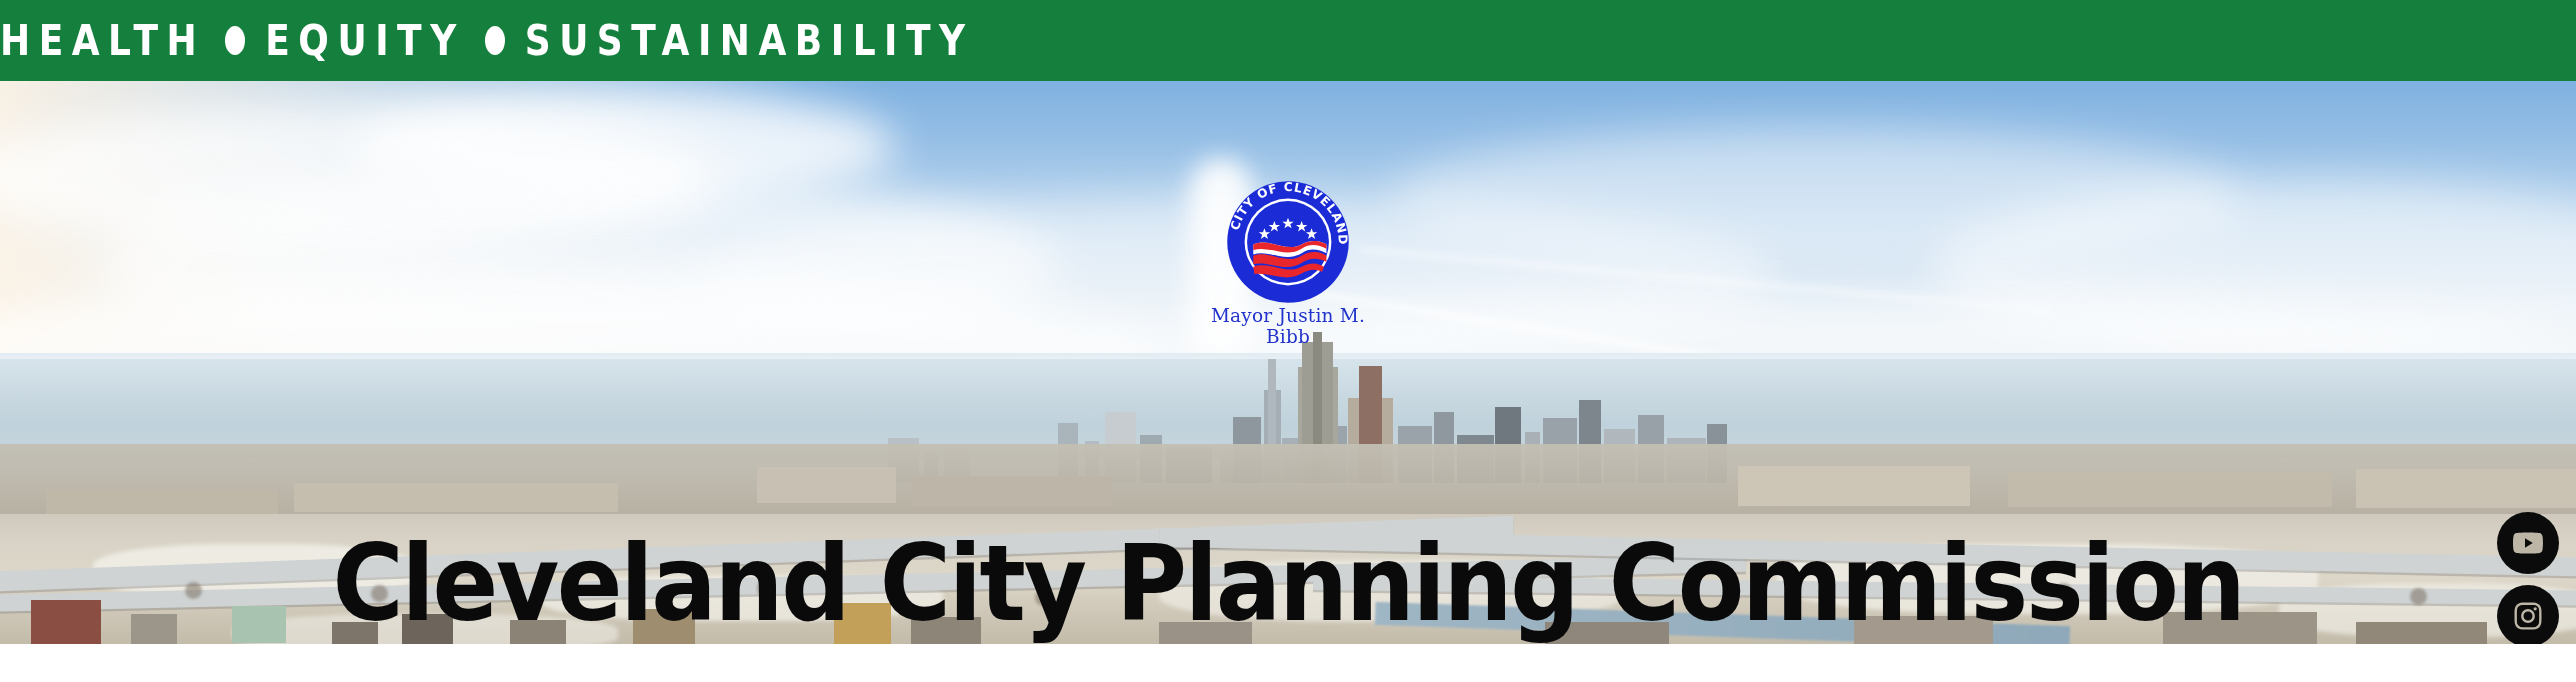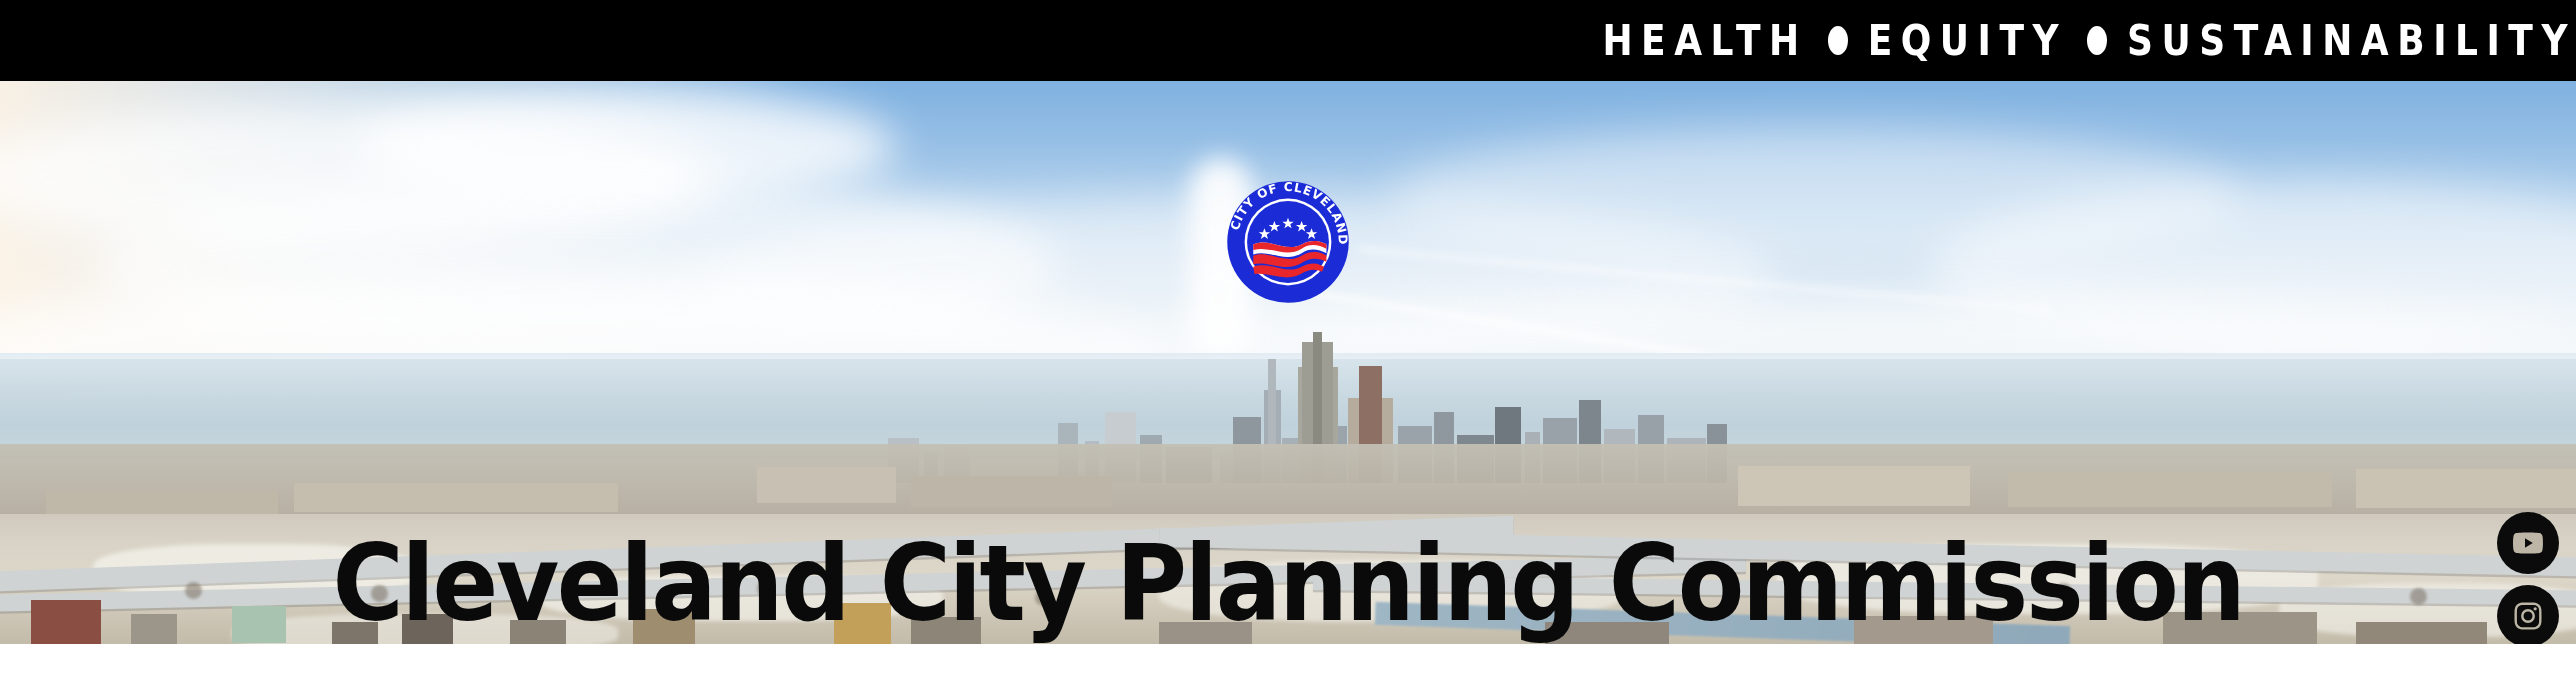--- a/index.html
+++ b/index.html
@@ -7,22 +7,22 @@
   body {
     width:2576px; height:682px;
     font-family:"Liberation Sans", sans-serif;
     overflow:hidden;
     position:relative;
   }
 
   
   .topbar{
     position:absolute; left:0; top:0; width:2576px; height:81px;
-    background:#000000;
-    display:flex; align-items:center; justify-content:flex-end;
+    background:#15803d;
+    display:flex; align-items:center; justify-content:flex-start;
   }
   .topbar-text{
     color:#ffffff;
     font-family:"DejaVu Sans", sans-serif;
     font-weight:bold;
     font-size:36px;
     letter-spacing:8.5px;
     white-space:pre;
     line-height:1;
     transform:scaleY(1.16);
@@ -284,20 +284,21 @@
         </g>
 
         <g>
           <path d="M44,104 C70,92 96,118 122,104 C140,94 156,100 162,104 L162,118 C150,112 136,108 122,118 C96,134 70,112 44,120 Z" fill="#ffffff"></path>
           <path d="M44,104 C70,92 96,118 122,104 C140,94 156,100 162,104 L162,111 C150,105 136,101 122,111 C96,127 70,105 44,113 Z" fill="#E8262B"></path>
           <path d="M44,122 C70,112 96,138 122,122 C140,111 156,118 162,122 L162,132 C150,126 136,124 122,134 C96,150 70,130 44,136 Z" fill="#E8262B"></path>
           <path d="M44,140 C70,130 96,154 122,140 C140,130 152,136 158,140 L155,148 C146,144 136,142 122,151 C96,166 70,148 46,152 Z" fill="#E8262B"></path>
         </g>
       </svg>
     </div>
+    <div class="mayor-line">Mayor Justin M. Bibb</div>
   </div>
 
   <div class="hero-title">Cleveland City Planning Commission</div>
 
   <div class="social">
 
     <a class="sbtn" href="#">
       <svg width="36" height="36" viewBox="0 0 24 24" aria-hidden="true">
         <path fill="#bdb6a6" d="M21.6 7.2c-.2-.9-.9-1.6-1.8-1.8C18.2 5 12 5 12 5s-6.2 0-7.8.4c-.9.2-1.6.9-1.8 1.8C2 8.8 2 12 2 12s0 3.2.4 4.8c.2.9.9 1.6 1.8 1.8C5.8 19 12 19 12 19s6.2 0 7.8-.4c.9-.2 1.6-.9 1.8-1.8.4-1.6.4-4.8.4-4.8s0-3.2-.4-4.8zM10 15.1V8.9l5.2 3.1-5.2 3.1z"></path>
       </svg>

